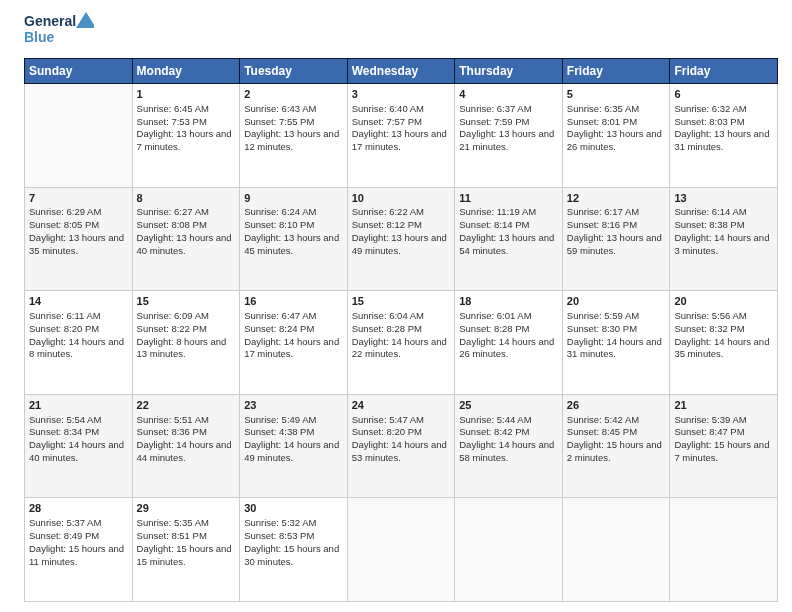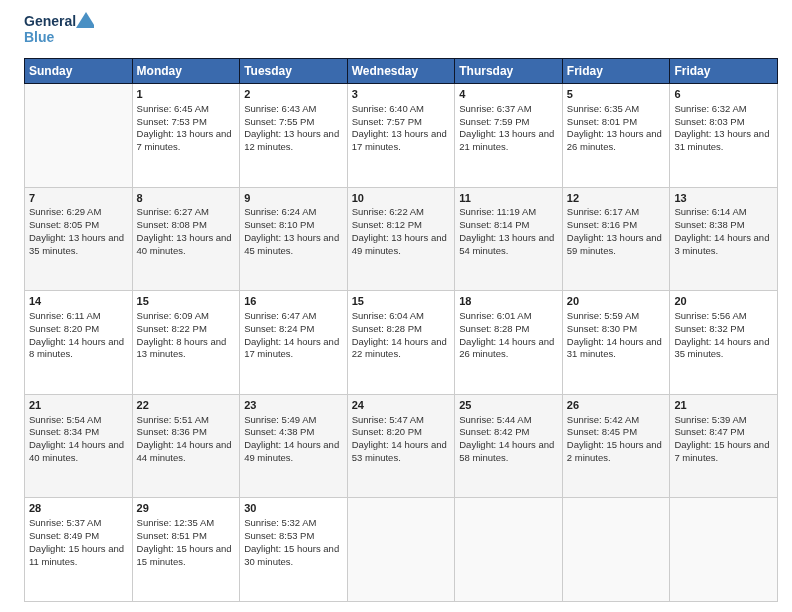--- a/index.html
+++ b/index.html
@@ -145,21 +145,21 @@
           <td><span class="day-number">21</span><span>Sunrise: 5:54 AM</span><br><span>Sunset: 8:34 PM</span><br><span>Daylight: 14 hours and 40 minutes.</span></td>
           <td><span class="day-number">22</span><span>Sunrise: 5:51 AM</span><br><span>Sunset: 8:36 PM</span><br><span>Daylight: 14 hours and 44 minutes.</span></td>
           <td><span class="day-number">23</span><span>Sunrise: 5:49 AM</span><br><span>Sunset: 4:38 PM</span><br><span>Daylight: 14 hours and 49 minutes.</span></td>
           <td><span class="day-number">24</span><span>Sunrise: 5:47 AM</span><br><span>Sunset: 8:20 PM</span><br><span>Daylight: 14 hours and 53 minutes.</span></td>
           <td><span class="day-number">25</span><span>Sunrise: 5:44 AM</span><br><span>Sunset: 8:42 PM</span><br><span>Daylight: 14 hours and 58 minutes.</span></td>
           <td><span class="day-number">26</span><span>Sunrise: 5:42 AM</span><br><span>Sunset: 8:45 PM</span><br><span>Daylight: 15 hours and 2 minutes.</span></td>
           <td><span class="day-number">21</span><span>Sunrise: 5:39 AM</span><br><span>Sunset: 8:47 PM</span><br><span>Daylight: 15 hours and 7 minutes.</span></td>
         </tr>
         <tr>
           <td><span class="day-number">28</span><span>Sunrise: 5:37 AM</span><br><span>Sunset: 8:49 PM</span><br><span>Daylight: 15 hours and 11 minutes.</span></td>
-          <td><span class="day-number">29</span><span>Sunrise: 12:35 AM</span><br><span>Sunset: 8:51 PM</span><br><span>Daylight: 15 hours and 15 minutes.</span></td>
+          <td><span class="day-number">29</span><span>Sunrise: 5:35 AM</span><br><span>Sunset: 8:51 PM</span><br><span>Daylight: 15 hours and 15 minutes.</span></td>
           <td><span class="day-number">30</span><span>Sunrise: 5:32 AM</span><br><span>Sunset: 8:53 PM</span><br><span>Daylight: 15 hours and 30 minutes.</span></td>
           <td class="empty"></td>
           <td class="empty"></td>
           <td class="empty"></td>
           <td class="empty"></td>
         </tr>
       </tbody>
   </table>
 </div>
 

